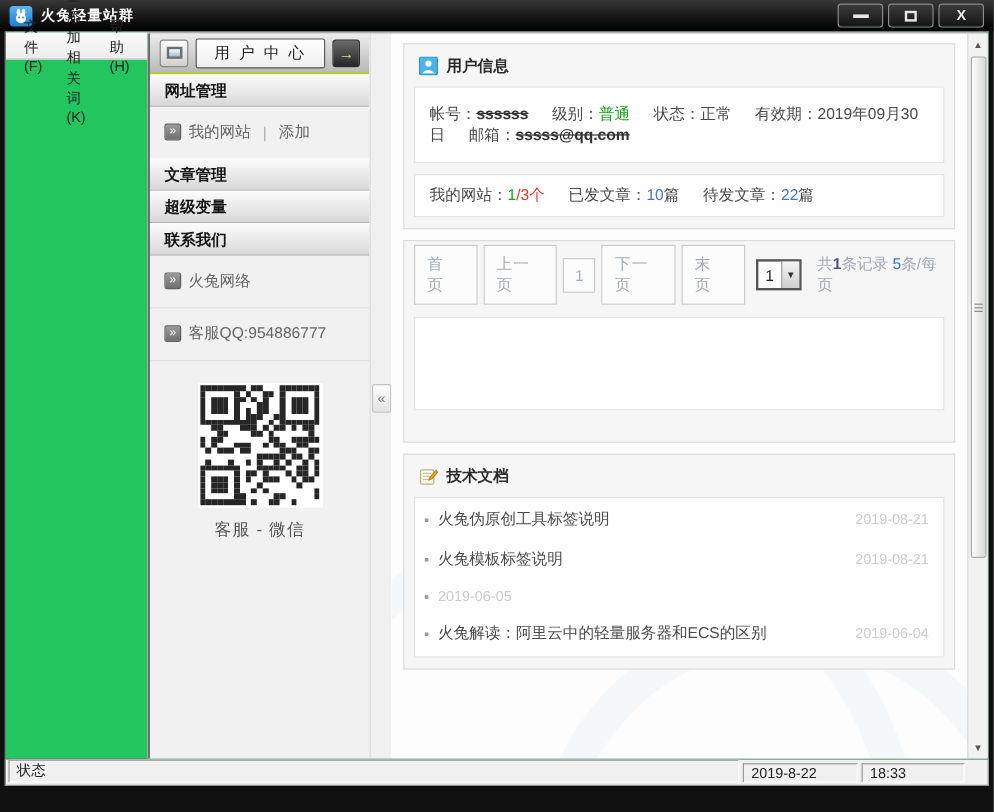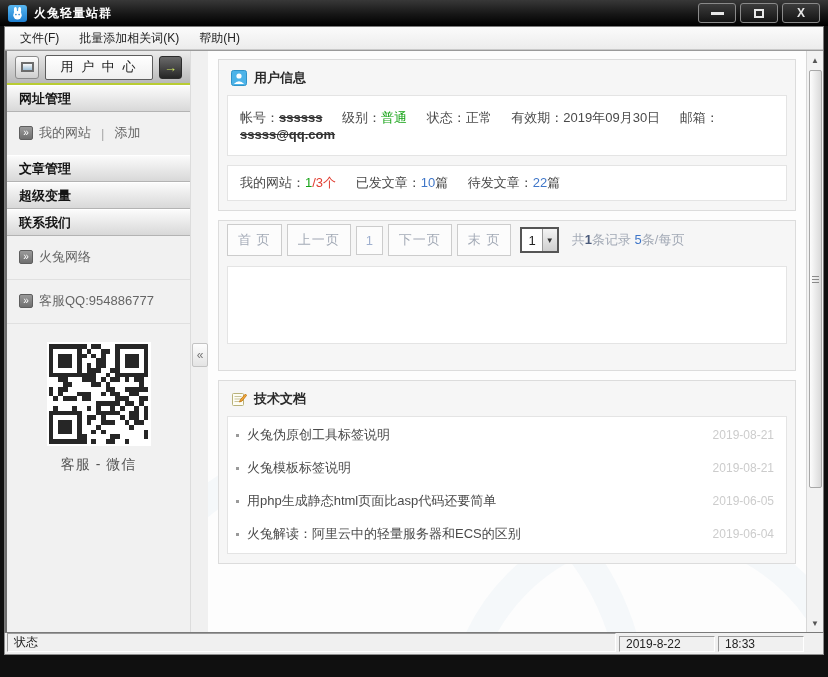--- a/index.html
+++ b/index.html
@@ -39,21 +39,21 @@
     border: 1px solid #8a8a8a; border-radius: 3px;
     display: flex; align-items: center; justify-content: center;
     color: #eee; cursor: pointer;
   }
   .glyph-min { width: 13px; height: 3px; background: #e8e8e8; }
   .glyph-max { width: 10px; height: 9px; border: 2px solid #e8e8e8; }
   .glyph-close { font-size: 12px; font-weight: bold; color: #e8e8e8; line-height: 1; }
   
   .client {
     flex: 1;
-    display: flex; flex-direction: column;
+    display: flex; flex-direction: row;
     background: #22c55e;
     border: 1px solid #7a7a7a;
     min-height: 0;
     justify-content: space-between;
   }
   .menubar {
     height: 23px; flex: 0 0 23px;
     background: linear-gradient(#fbfbfb, #ececec);
     border-bottom: 1px solid #c9c9c9;
     display: flex; align-items: center;
@@ -845,21 +845,20 @@
               <span class="doc-title">火兔伪原创工具标签说明</span>
               <span class="doc-date">2019-08-21</span>
             </div>
             <div class="doc-row">
               <span class="doc-bullet"></span>
               <span class="doc-title">火兔模板标签说明</span>
               <span class="doc-date">2019-08-21</span>
             </div>
             <div class="doc-row">
               <span class="doc-bullet"></span>
-              <span class="doc-title">用php生成静态html页面比asp代码还要简单</span>
               <span class="doc-date">2019-06-05</span>
             </div>
             <div class="doc-row">
               <span class="doc-bullet"></span>
               <span class="doc-title">火兔解读：阿里云中的轻量服务器和ECS的区别</span>
               <span class="doc-date">2019-06-04</span>
             </div>
           </div>
         </div>
       </div>

